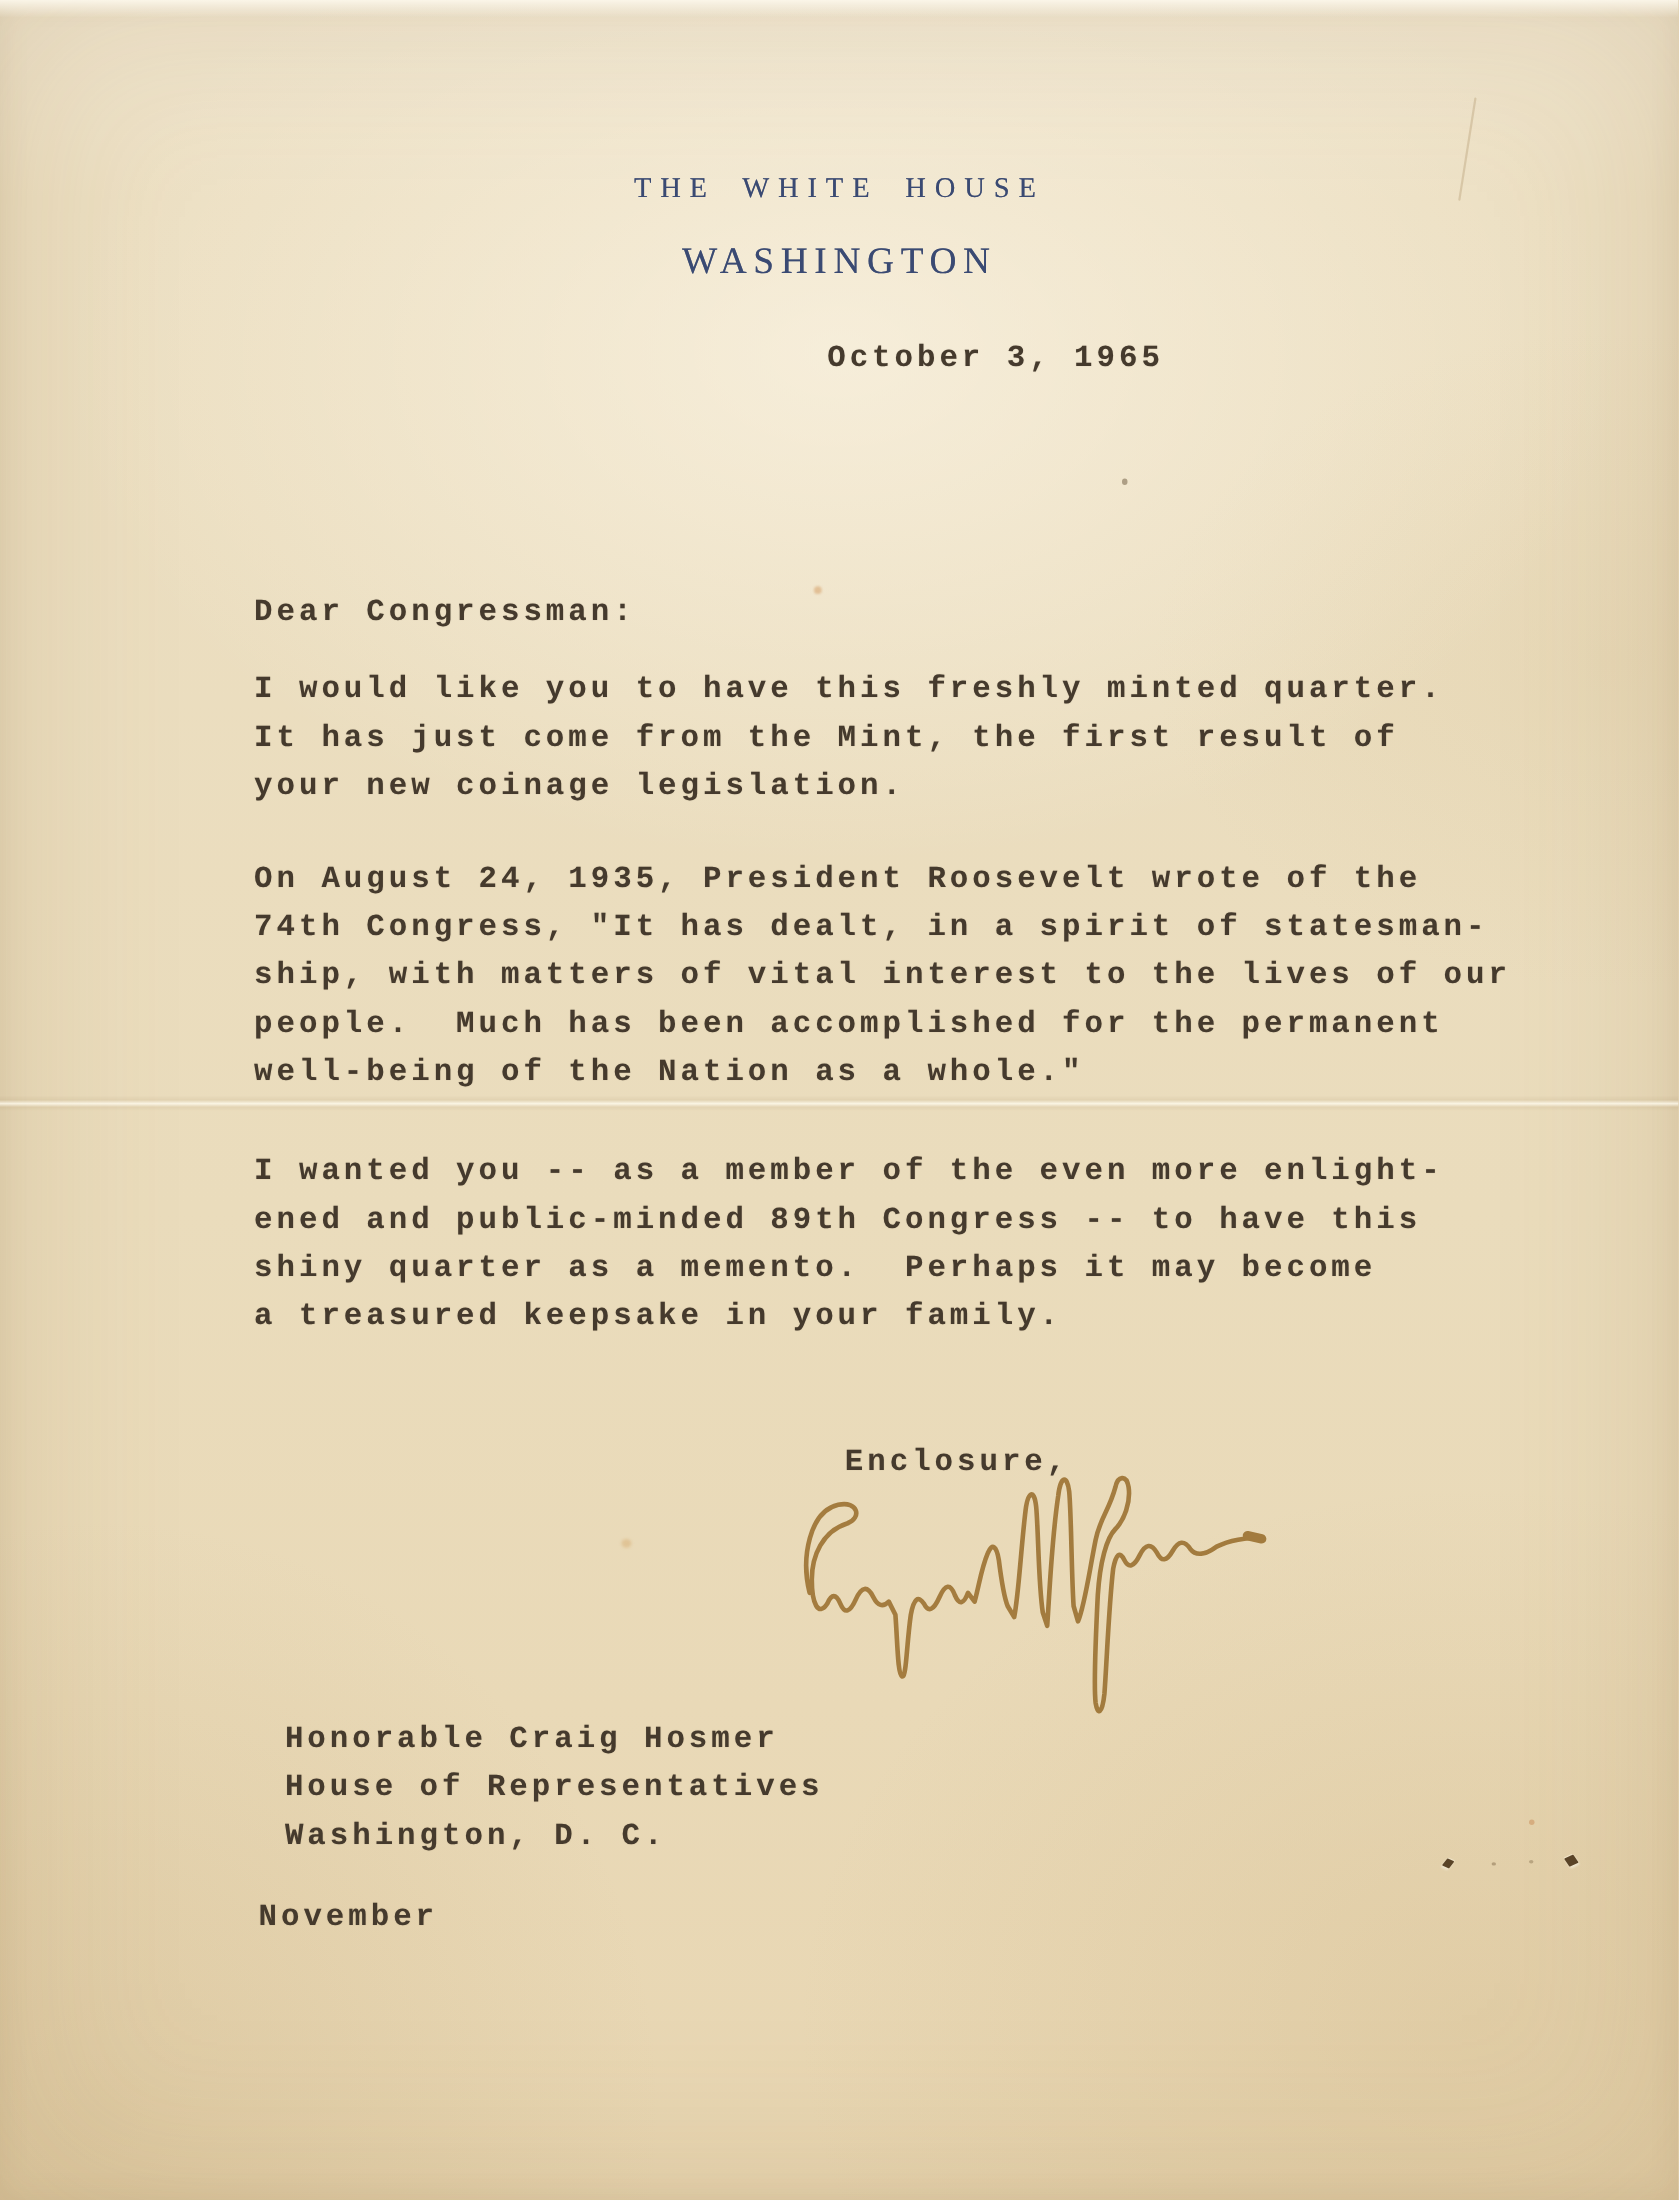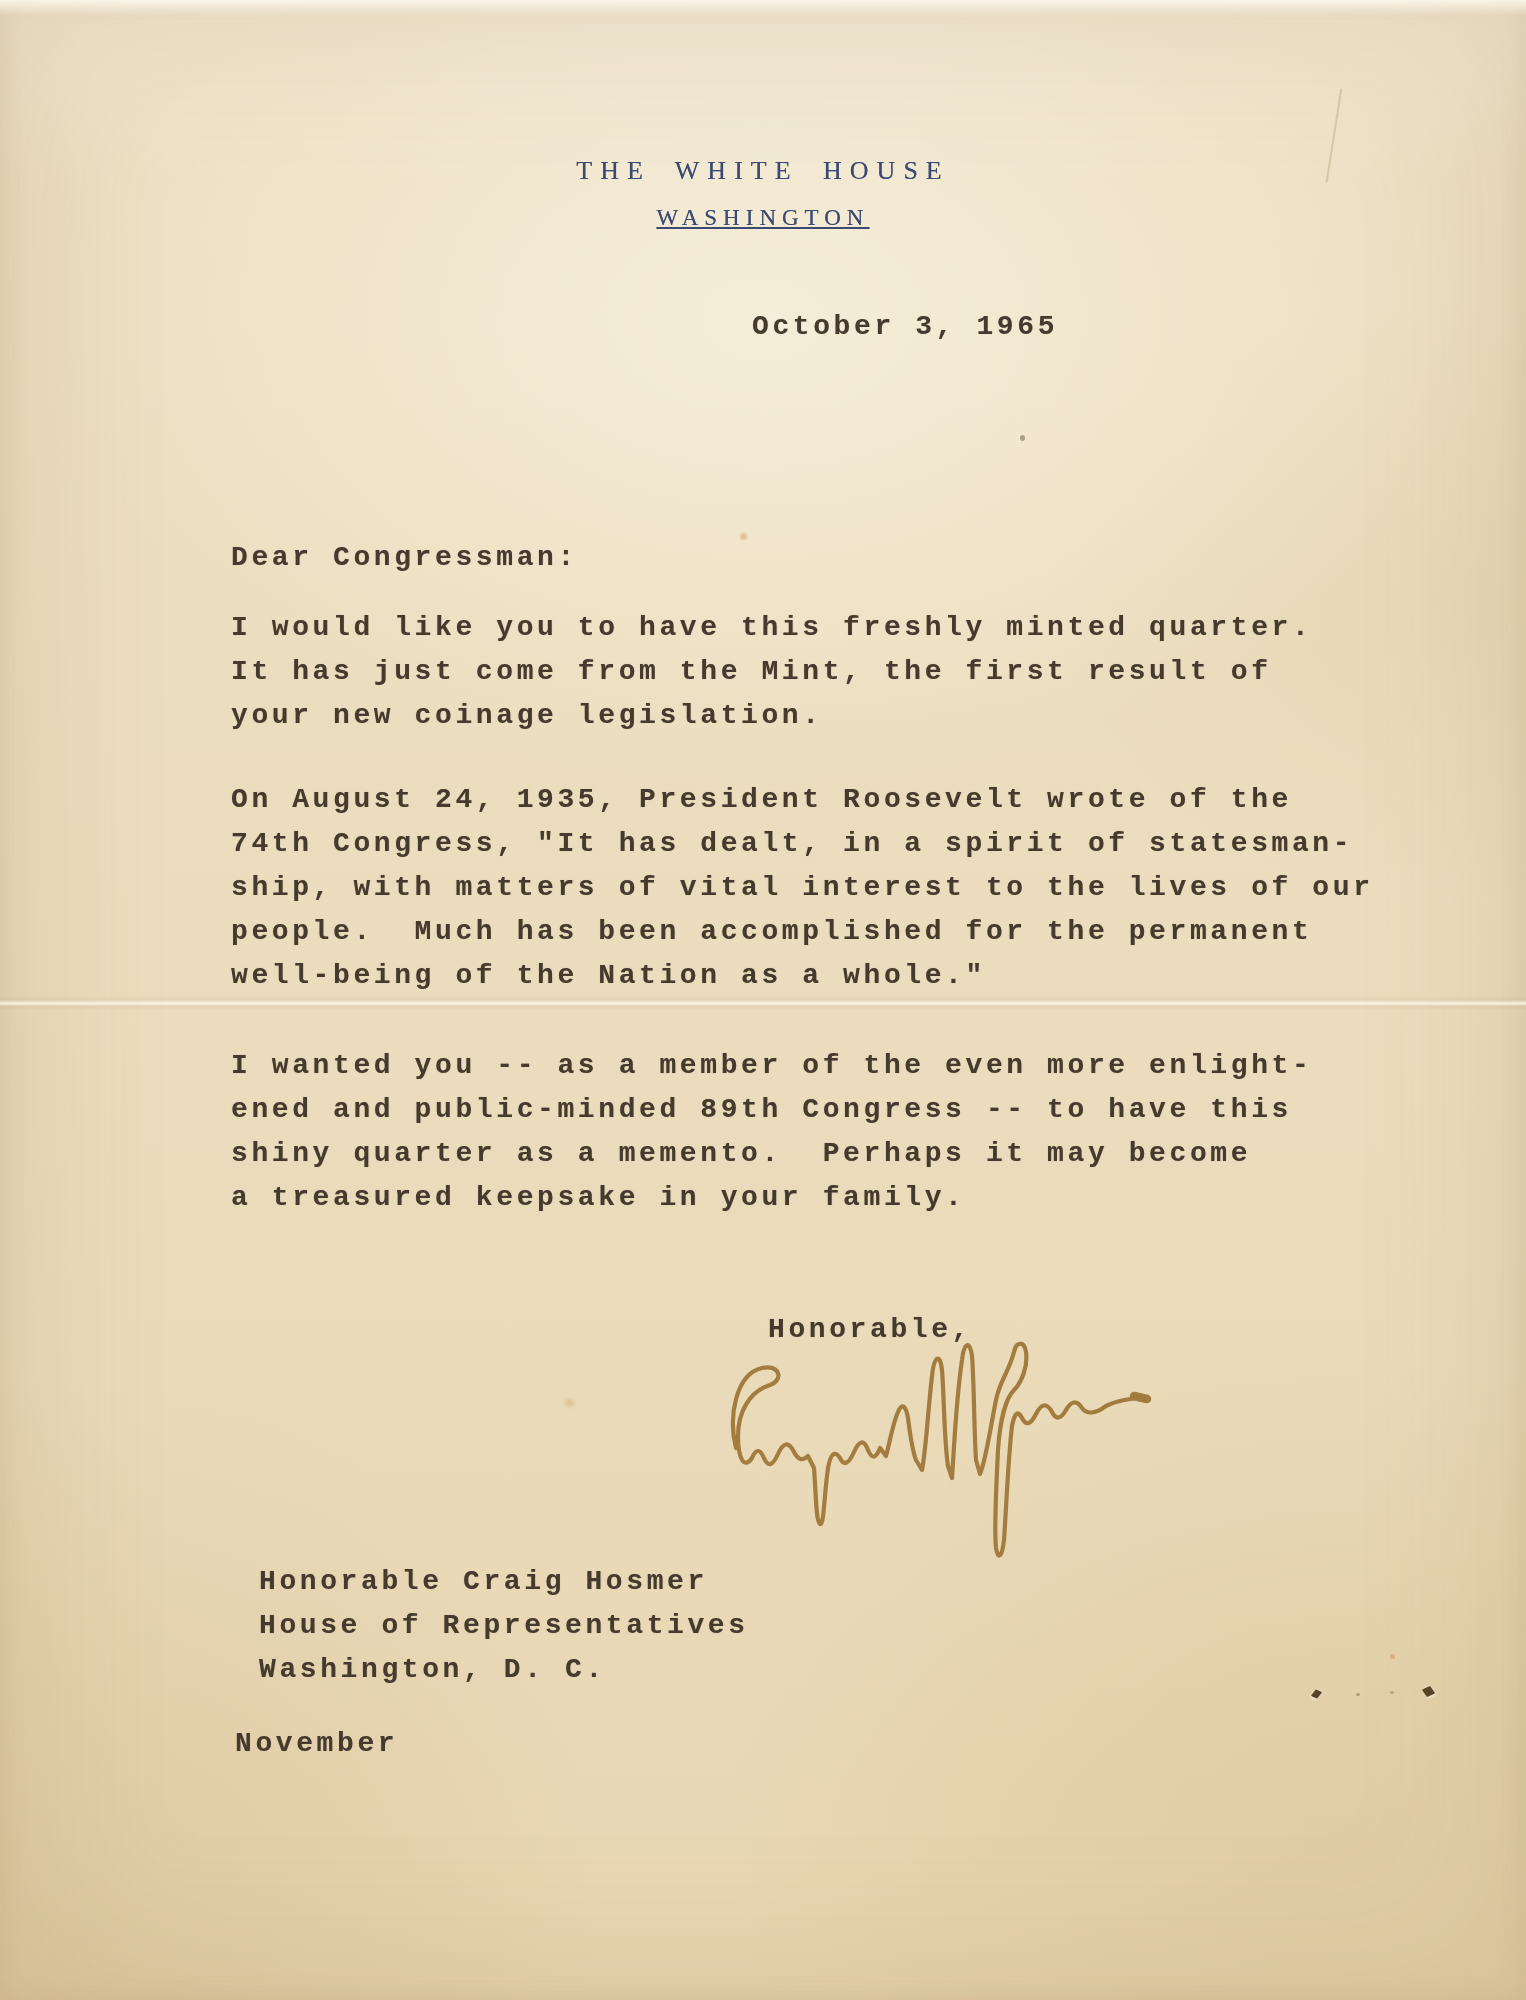--- a/index.html
+++ b/index.html
@@ -57,21 +57,21 @@
   .recipient{left:235px;top:1560px;margin-left:24px;}
   .enclosure{left:235px;top:1722px;}
   
   .lh{
     position:absolute;left:0;width:100%;text-align:center;
     font-family:"Liberation Serif",serif;
     color:var(--letterhead,#3a4a73);
     text-shadow:0 0 0.5px rgba(50,64,100,0.6);
   }
   .lh-title{top:156px;font-size:26px;letter-spacing:8px;word-spacing:10px;}
-  .lh-sub{top:205px;font-size:23px;letter-spacing:6px;text-decoration:underline;}
+  .lh-sub{top:219px;font-size:34px;letter-spacing:6px;}
   
   .sig{position:absolute;left:690px;top:1330px;width:470px;height:245px;}
   
   .speck{position:absolute;border-radius:50%;}
   .sp-a{left:740px;top:533px;width:7px;height:7px;background:rgba(198,120,45,0.35);filter:blur(1px);}
   .sp-b{left:1020px;top:435px;width:5px;height:6px;background:rgba(90,70,45,0.45);filter:blur(0.5px);}
   .sp-c{left:565px;top:1399px;width:9px;height:8px;background:rgba(200,140,60,0.28);filter:blur(1.5px);}
   .sp-d{left:1390px;top:1654px;width:5px;height:5px;background:rgba(190,110,50,0.35);filter:blur(0.7px);}
   .mark{position:absolute;background:#5a4428;}
   .mk-1{left:1313px;top:1690px;width:7px;height:8px;transform:rotate(24deg) skewX(-14deg);border-radius:1px;box-shadow:0 -1px 0 rgba(240,230,205,0.8),0 2px 2px rgba(240,232,210,0.9);}
@@ -99,21 +99,21 @@
 <div class="typew para2">On August 24, 1935, President Roosevelt wrote of the
 74th Congress, "It has dealt, in a spirit of statesman-
 ship, with matters of vital interest to the lives of our
 people.  Much has been accomplished for the permanent
 well-being of the Nation as a whole."</div>
 <div class="typew para3">I wanted you -- as a member of the even more enlight-
 ened and public-minded 89th Congress -- to have this
 shiny quarter as a memento.  Perhaps it may become
 a treasured keepsake in your family.</div>
 
-<div class="typew closing">Honorable,</div>
+<div class="typew closing">Enclosure,</div>
 
 <svg class="sig" viewBox="0 0 470 245" xmlns="http://www.w3.org/2000/svg" aria-hidden="true">
   <g fill="none" stroke="#9d7434" stroke-width="4.2" stroke-linecap="round" stroke-linejoin="round" opacity="0.92">
     <path d="M 46,118
              C 38,86 46,44 72,38
              C 90,34 94,50 80,55
              C 58,62 48,84 48,106
              C 48,128 54,140 62,128
              Q 68,114 74,128
              Q 80,142 88,124

